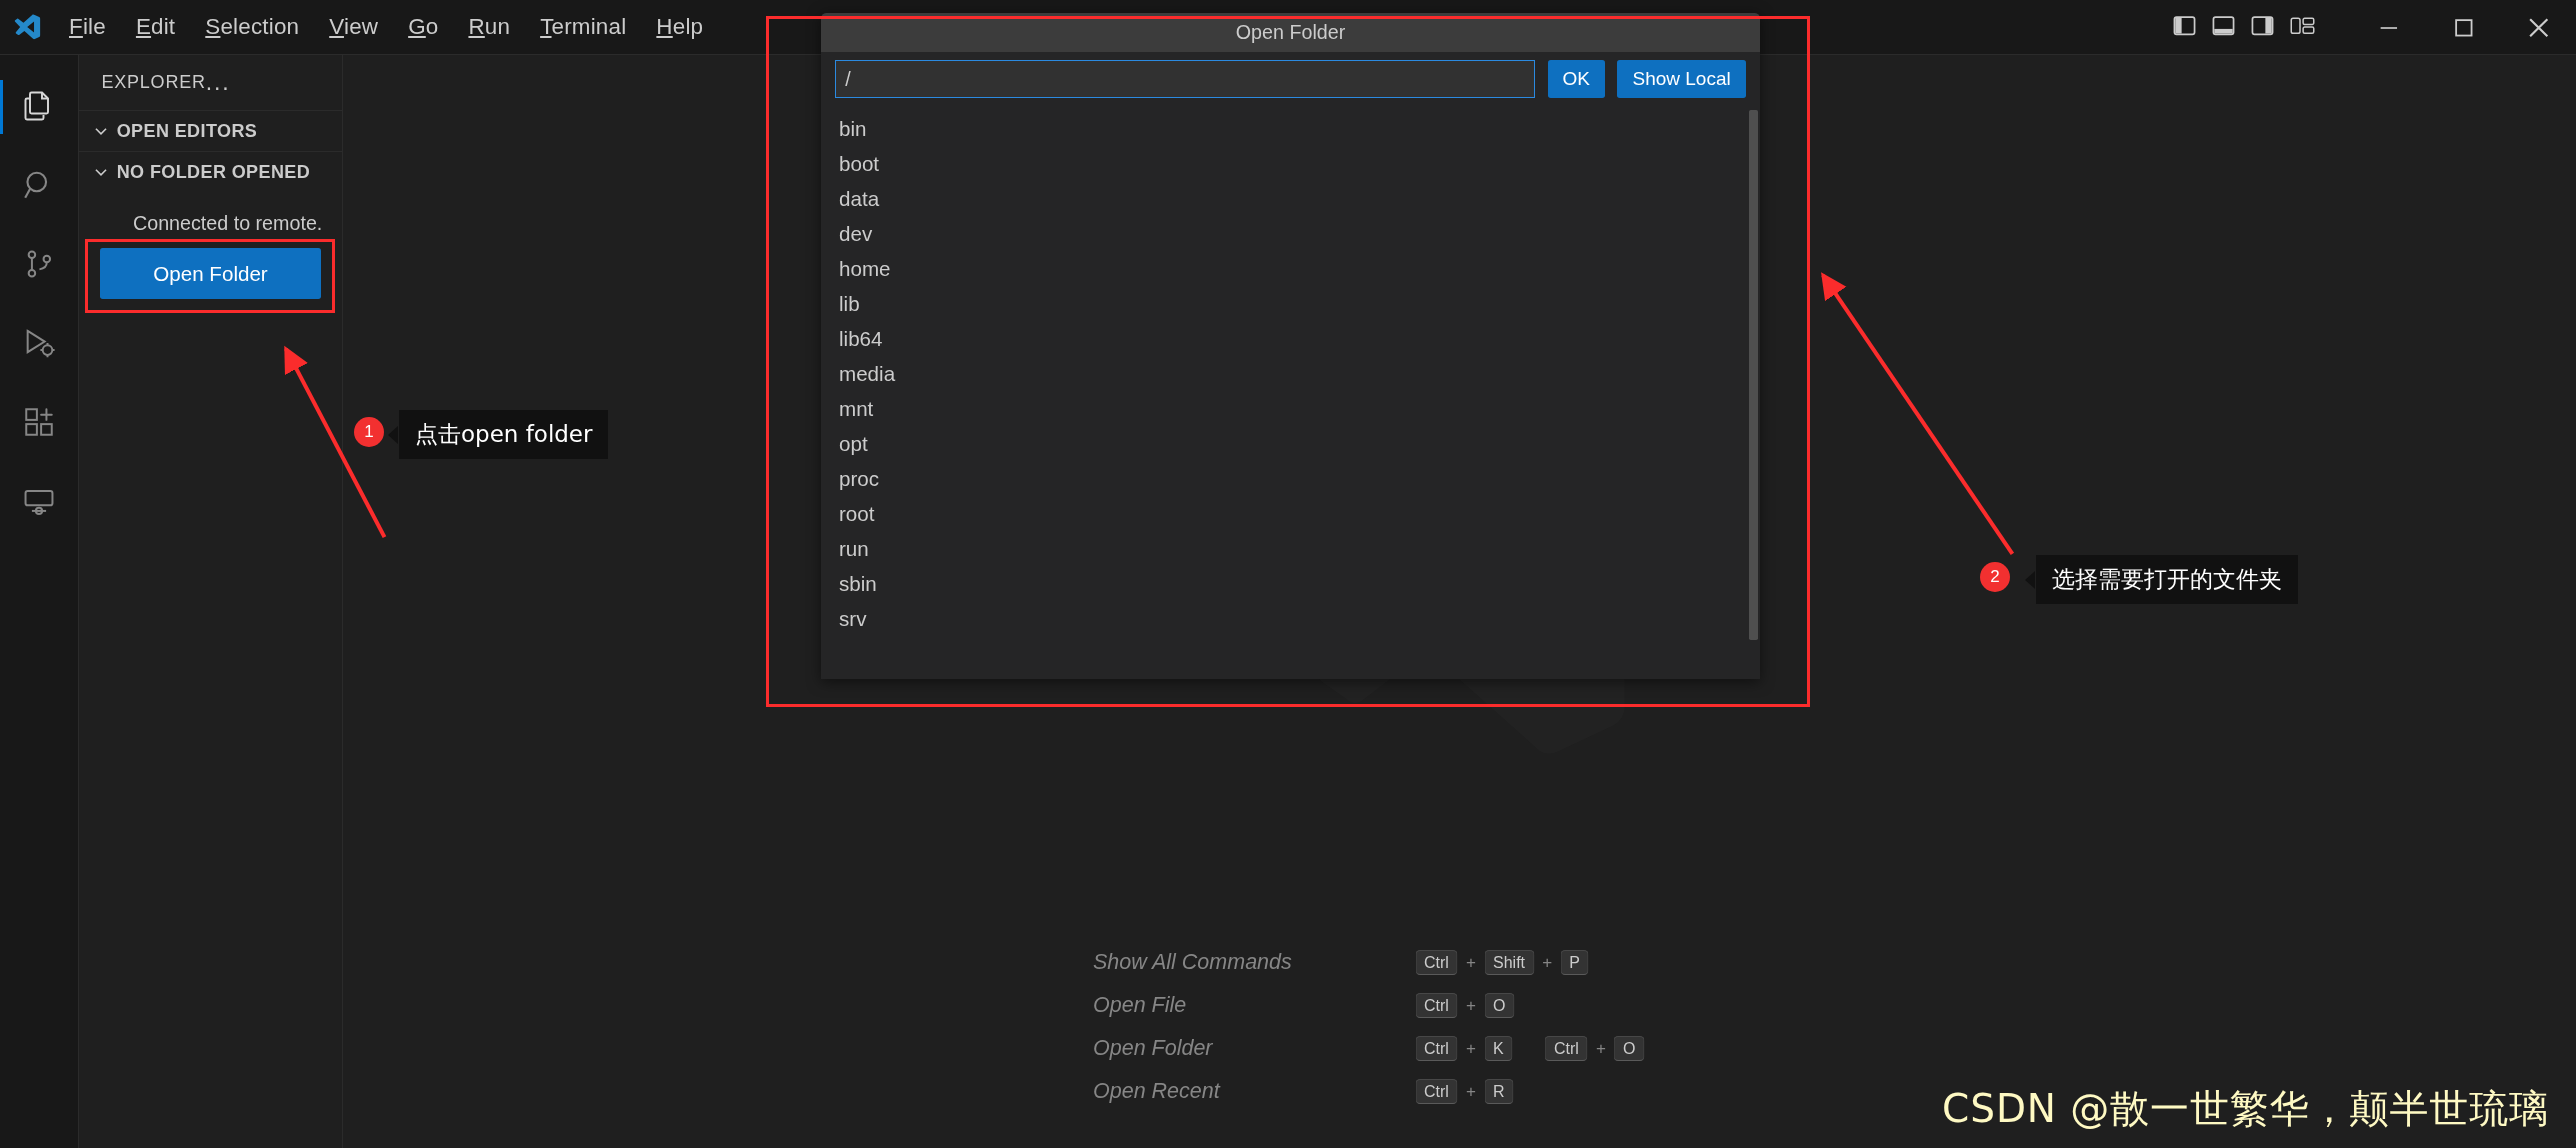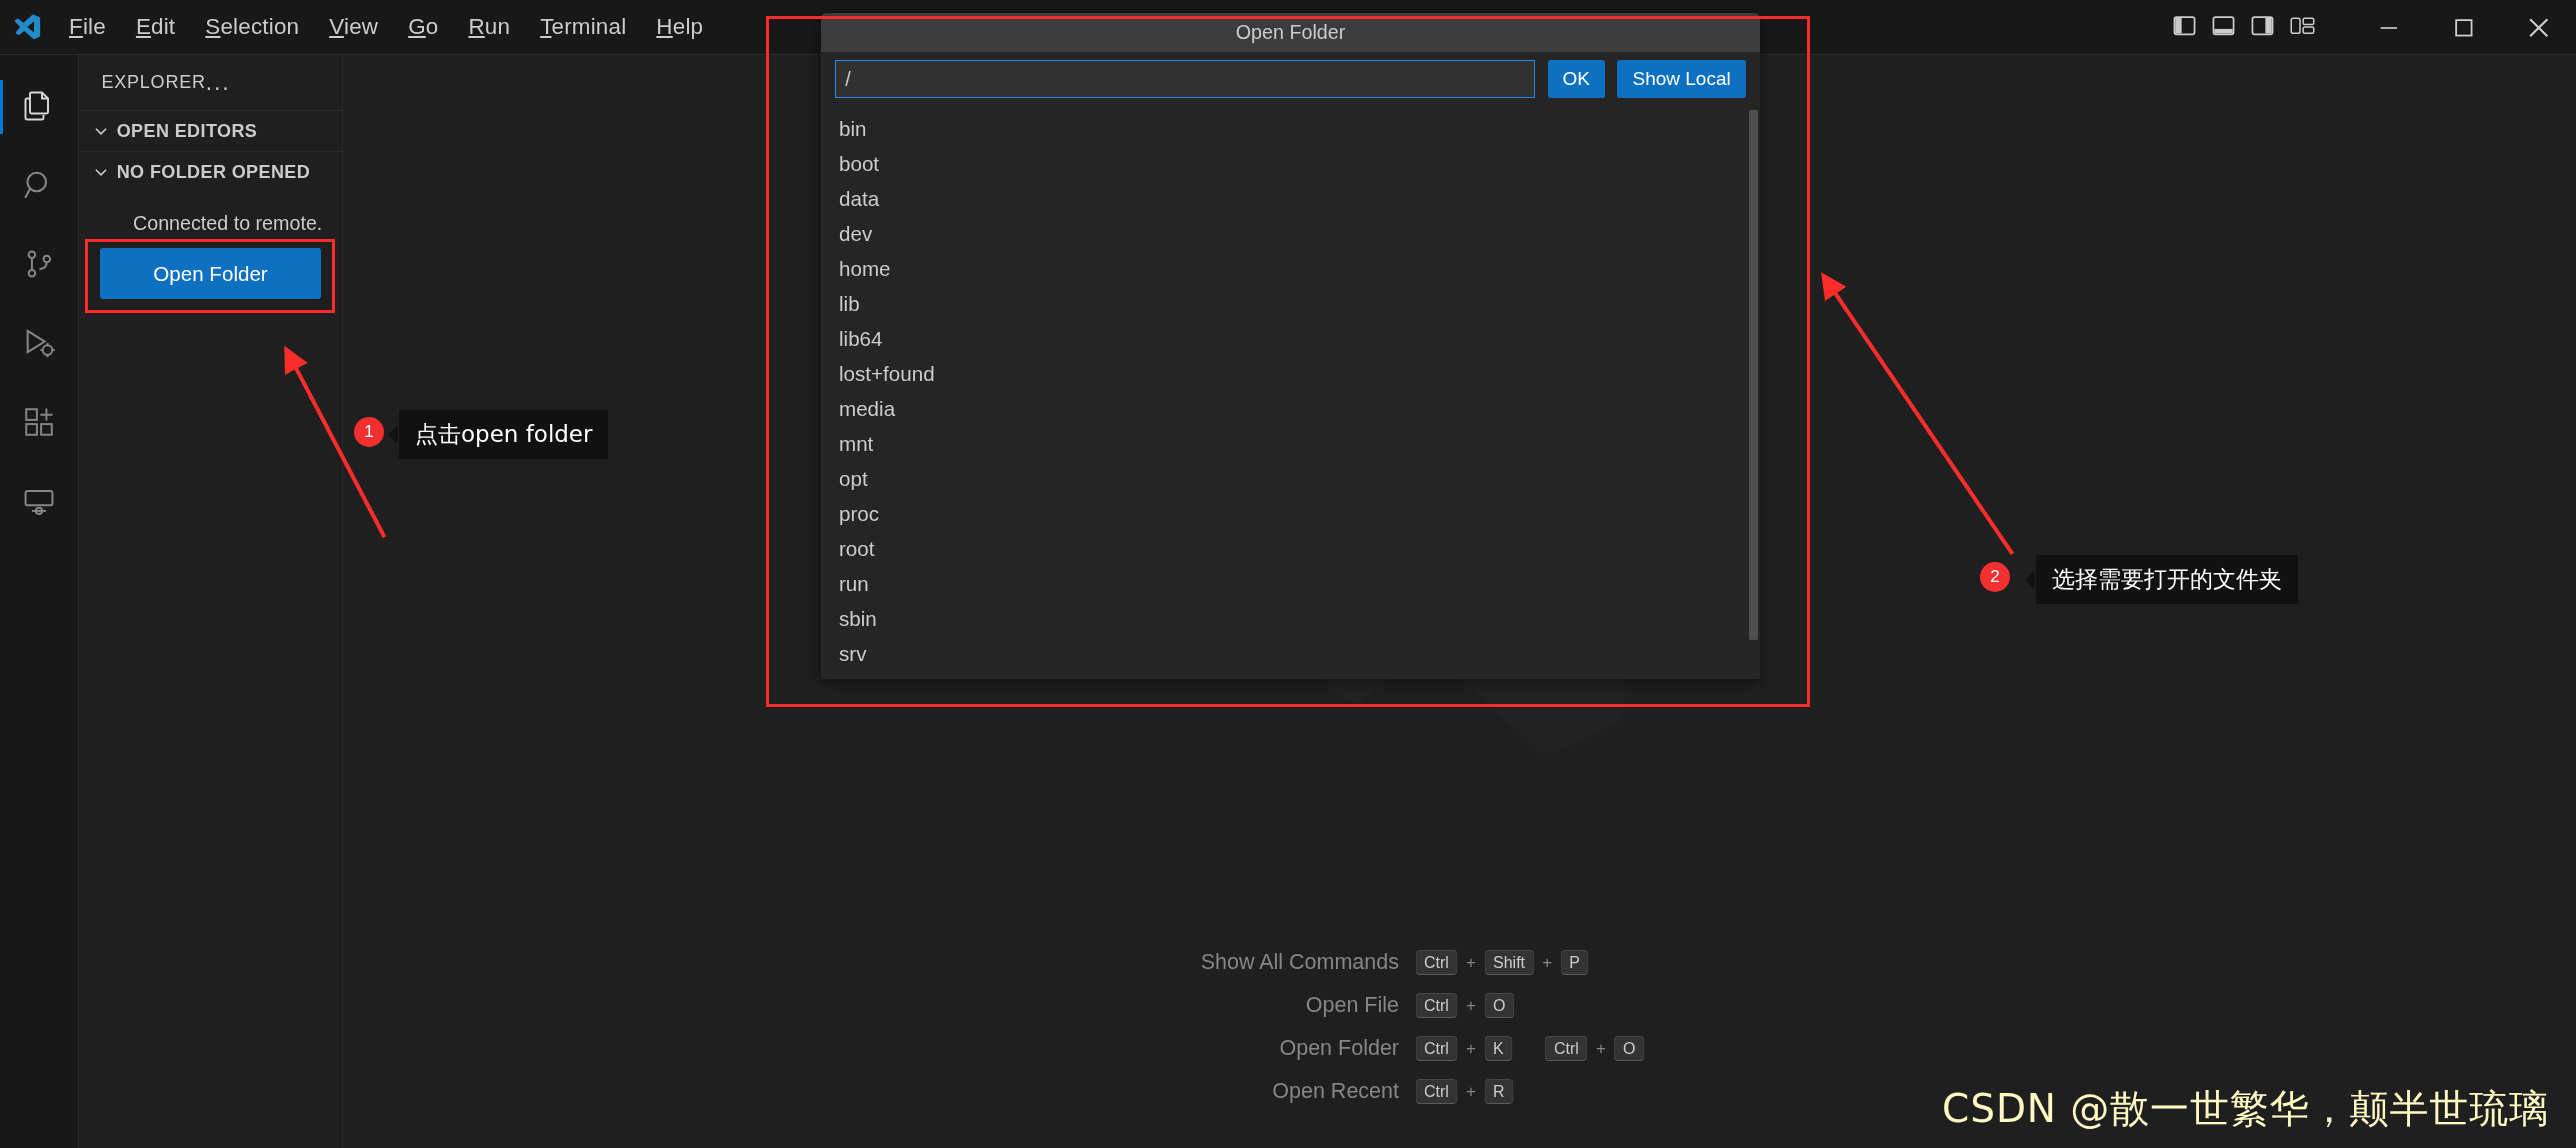--- a/index.html
+++ b/index.html
@@ -89,21 +89,21 @@
   .big-logo {
     position: absolute; left: 50%; top: 358px; transform: translateX(-50%);
     opacity: .55;
   }
   .shortcuts {
     position: absolute; left: 50%; transform: translateX(-50%);
     top: 886px; width: 733px;
   }
   .sc-row { display: flex; align-items: center; height: 43px; }
   .sc-label {
-    width: 322px; text-align: right; color: #868686; font-size: 21.5px; padding-right: 16px;
+    width: 322px; text-align: left; color: #868686; font-size: 21.5px; padding-right: 16px; font-style: italic;
   }
   .sc-keys { display: flex; align-items: center; gap: 6.3px; }
   .kbd {
     background: #333333; border: 0.9px solid #474747; border-bottom-color: #5a5a5a;
     border-radius: 4.5px; color: #cccccc; font-size: 16px;
     padding: 3.6px 8px; min-width: 27px; text-align: center; line-height: 16px;
   }
   .plus { color: #868686; font-size: 17px; padding: 0 1.8px; }
   .keygroup-gap { width: 19.7px; }
 
@@ -425,21 +425,20 @@
     </div>
 
     <div class="dlg-list">
       <div class="dlg-row">bin</div>
       <div class="dlg-row">boot</div>
       <div class="dlg-row">data</div>
       <div class="dlg-row">dev</div>
       <div class="dlg-row">home</div>
       <div class="dlg-row">lib</div>
       <div class="dlg-row">lib64</div>
-      <div class="dlg-row">lost+found</div>
       <div class="dlg-row">media</div>
       <div class="dlg-row">mnt</div>
       <div class="dlg-row">opt</div>
       <div class="dlg-row">proc</div>
       <div class="dlg-row">root</div>
       <div class="dlg-row">run</div>
       <div class="dlg-row">sbin</div>
       <div class="dlg-row">srv</div>
 
       <div class="dlg-scrollbar">

